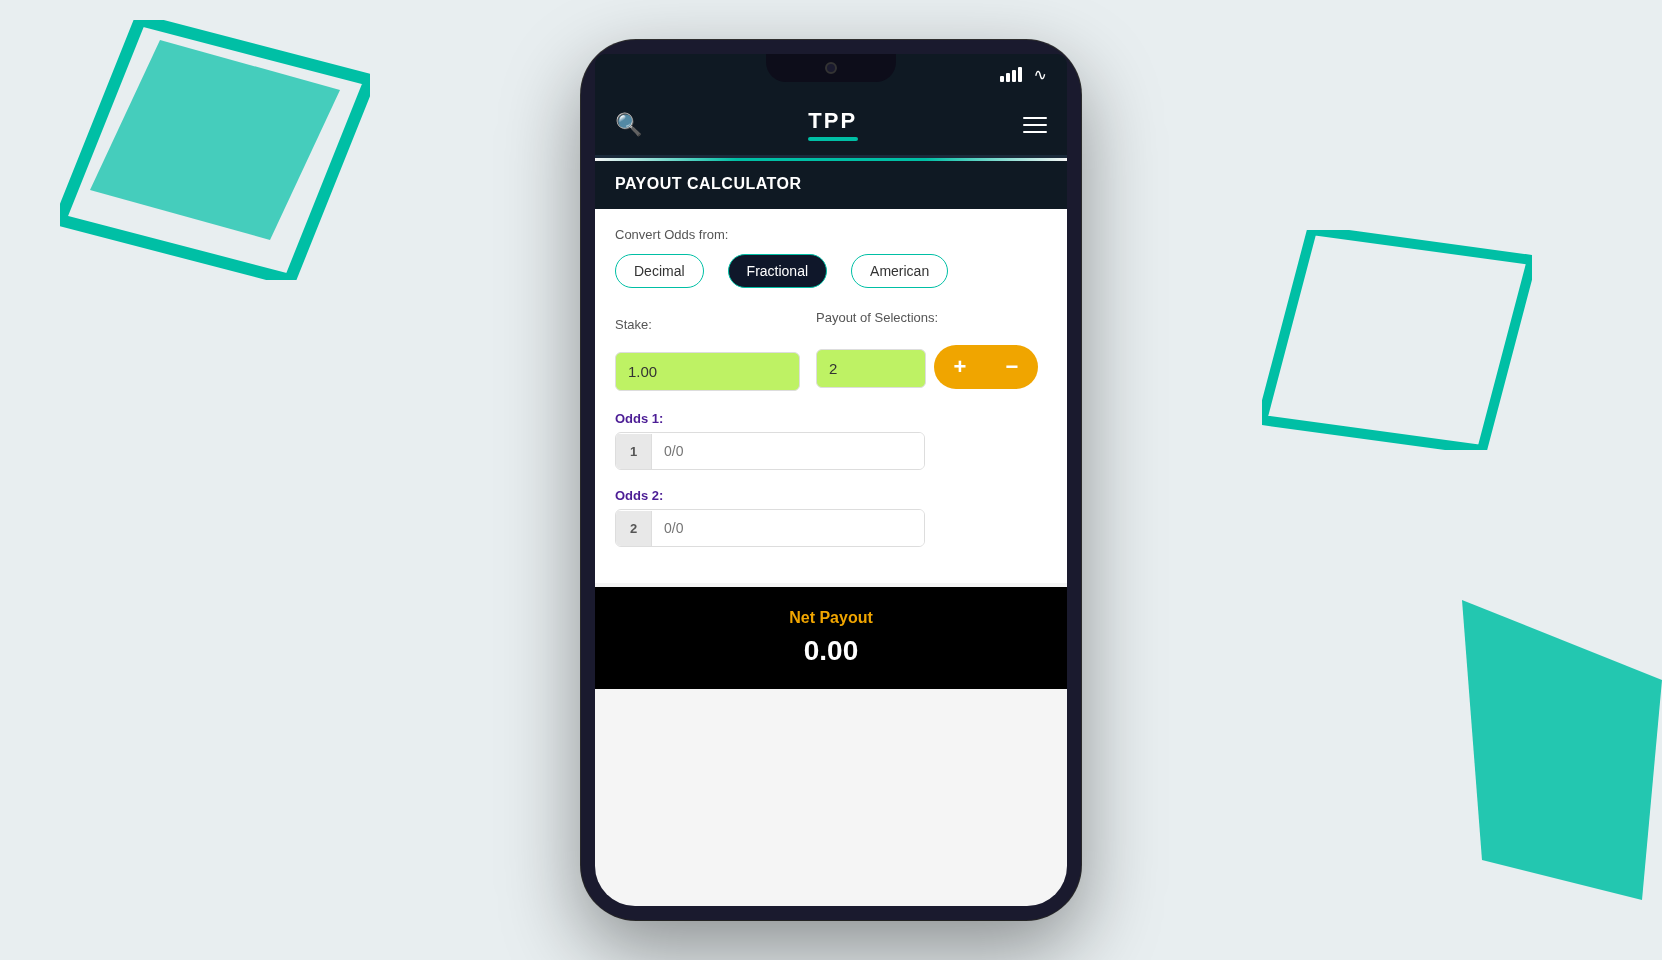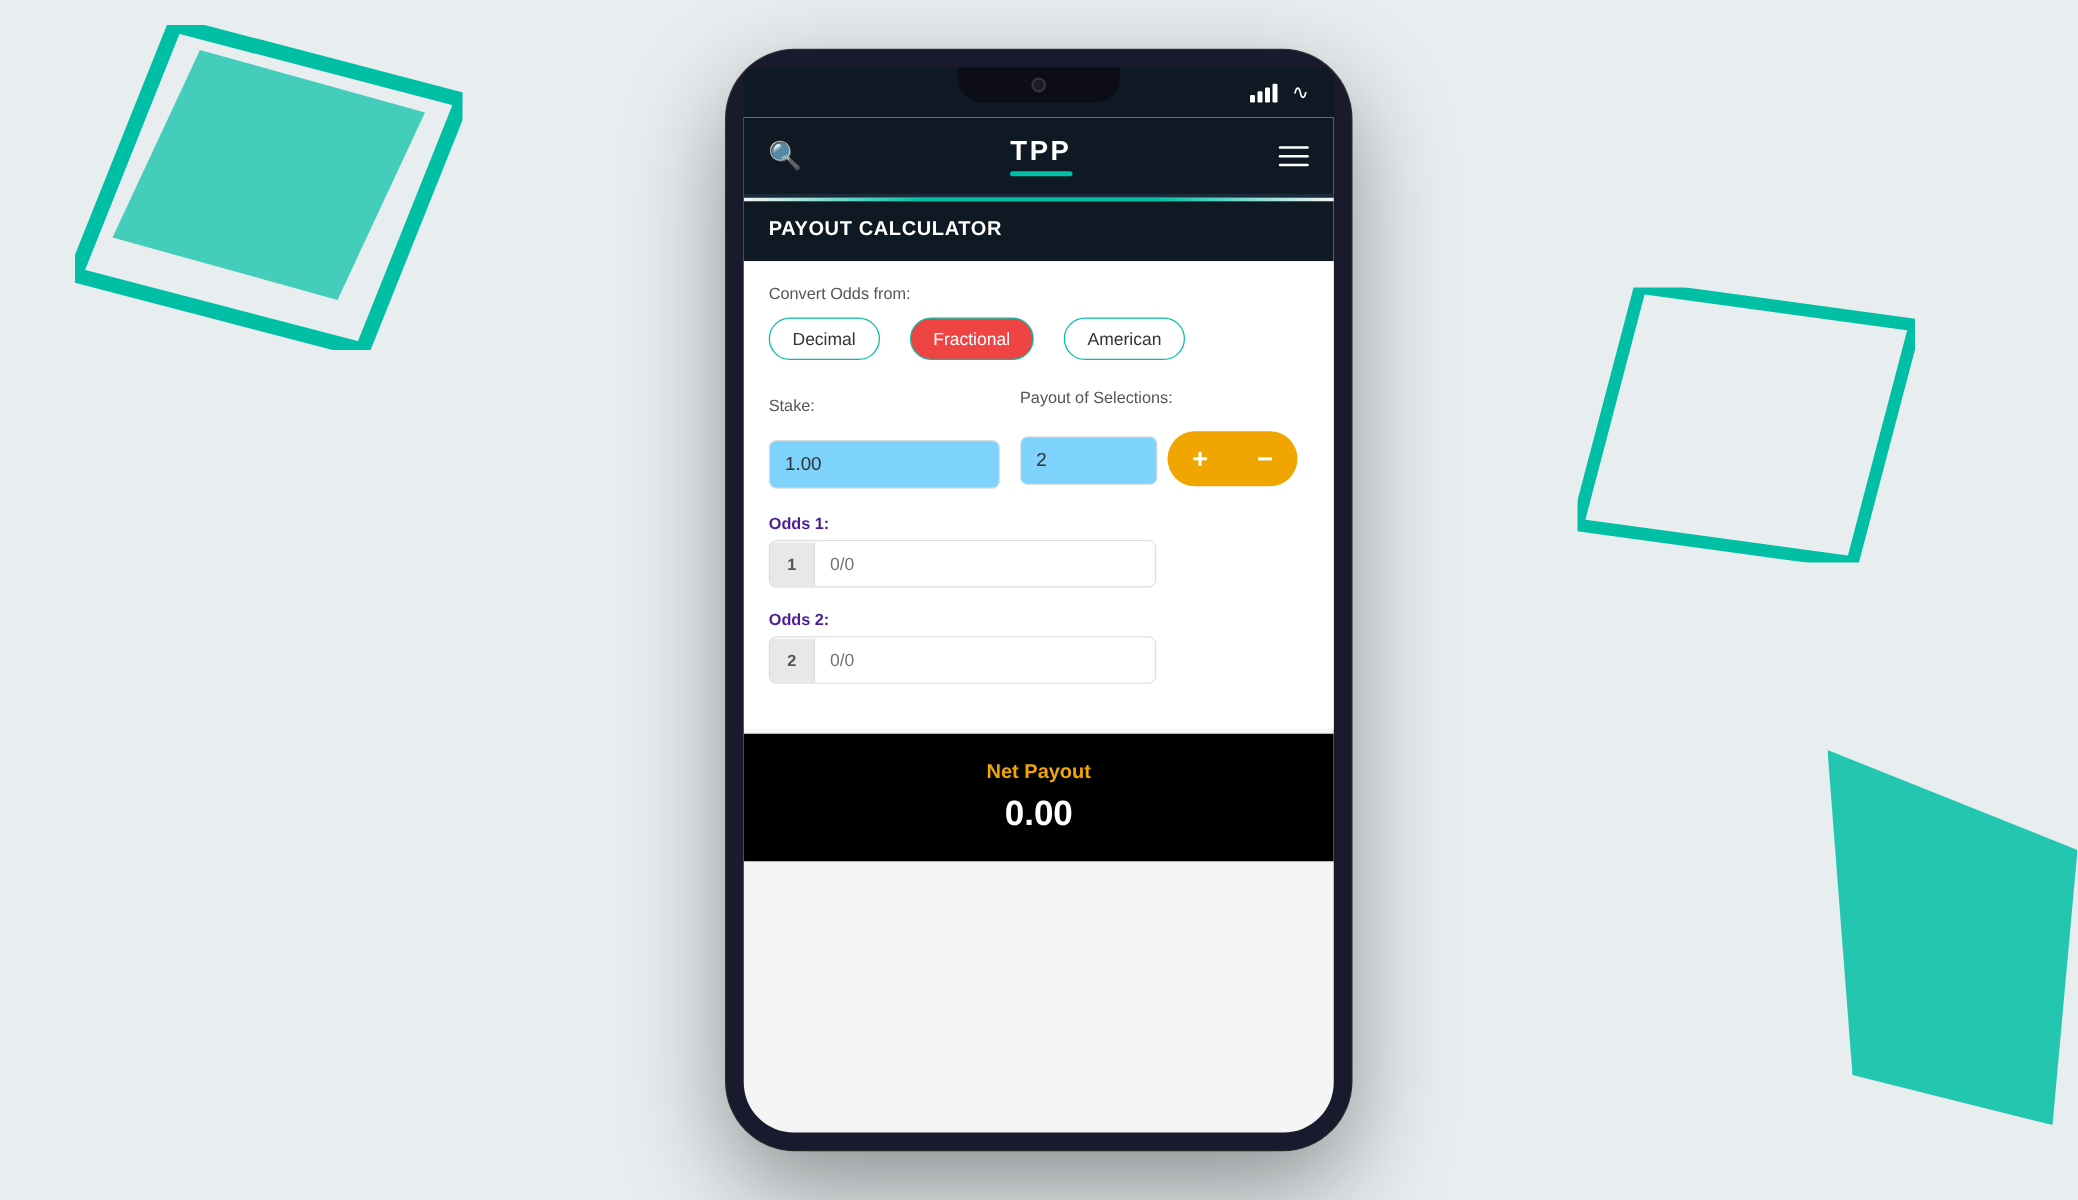--- a/index.html
+++ b/index.html
@@ -214,21 +214,21 @@
       border-radius: 25px;
       border: 1.5px solid #00bfa5;
       background: transparent;
       color: #333;
       font-size: 14px;
       cursor: pointer;
       font-weight: 500;
     }
 
     .odds-btn.active {
-      background: #ef4444;
+      background: #0f172a;
       color: white;
       border-color: #00bfa5;
     }
 
     
     .form-row {
       display: flex;
       gap: 16px;
       margin-bottom: 20px;
       align-items: flex-end;
@@ -246,21 +246,21 @@
       font-weight: 500;
     }
 
     .form-input {
       border: 1.5px solid #ddd;
       border-radius: 6px;
       padding: 10px 12px;
       font-size: 15px;
       color: #333;
       outline: none;
-      background: #7dd3fc;
+      background: #bef264;
     }
 
     .stake-input {
       width: 185px;
     }
 
     .selections-input {
       width: 110px;
     }
 

